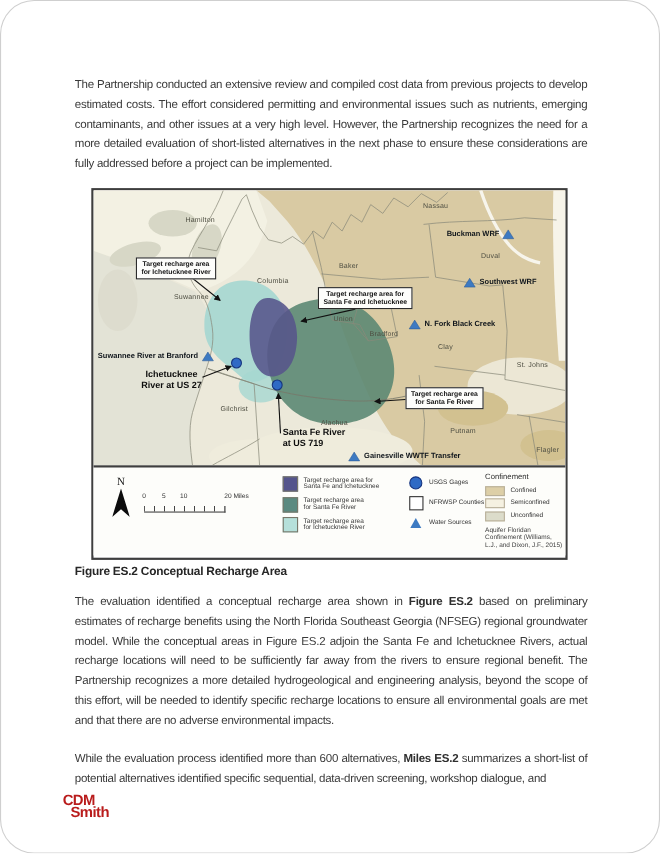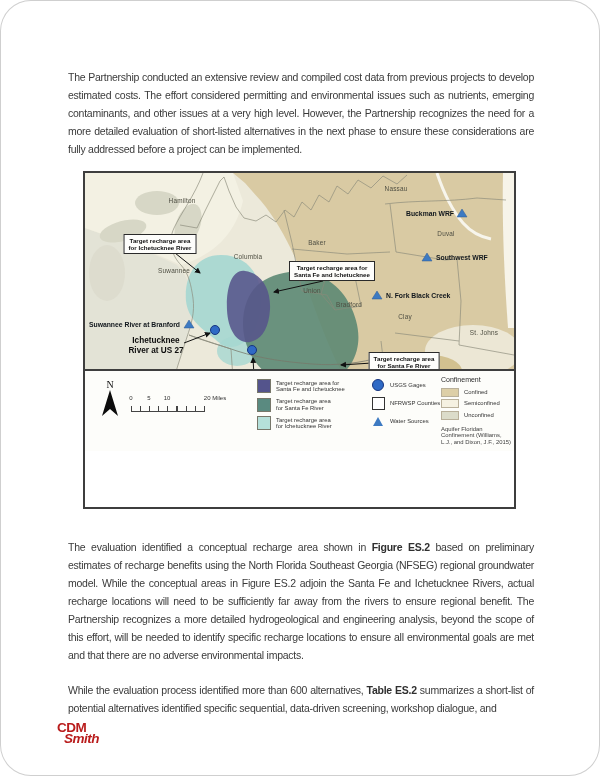--- a/index.html
+++ b/index.html
@@ -9,21 +9,21 @@
   .body-text{position:absolute;left:68px;width:466px;margin:0;font-size:10.5px;
              letter-spacing:-0.25px;line-height:18px;text-align:justify;color:#3a3a3a;}
   .body-text b{color:#2f2f2f;}
   .caption{position:absolute;left:68px;top:514px;margin:0;font-size:10.8px;font-weight:bold;
            letter-spacing:-0.2px;color:#262626;}
   h1.section{position:absolute;left:66px;top:648px;margin:0;font-size:19px;font-weight:400;
              letter-spacing:-0.2px;color:#1f5380;}
   
   .figure{position:absolute;left:83px;top:171px;width:433px;height:338px;margin:0;
           border:2px solid #3e3e3e;box-sizing:border-box;background:#fff;}
-  .map-area{position:relative;width:429px;height:196px;overflow:hidden;}
+  .map-area{position:relative;width:429px;height:250px;overflow:hidden;}
   .map-area svg{position:absolute;left:0;top:0;}
   .county{position:absolute;transform:translate(-50%,-50%);font-size:6.4px;color:#4e4e42;
           letter-spacing:.2px;white-space:nowrap;}
   .callout{position:absolute;transform:translate(-50%,-50%);background:#fdfdfb;
            border:1px solid #2a2a2a;padding:2px 4px;font-size:6.2px;font-weight:bold;
            line-height:7px;text-align:center;white-space:pre-line;color:#111;}
   .ws-label{position:absolute;font-size:6.8px;font-weight:bold;color:#10161c;white-space:nowrap;}
   .ws-left{transform:translate(-100%,-50%);}
   .ws-right{transform:translate(0,-50%);}
   .gage-label{position:absolute;font-size:8.2px;font-weight:bold;color:#0d0d0d;
@@ -48,21 +48,21 @@
   .square{width:11px;height:11px;background:#fff;border:1px solid #333;}
   .tri{width:0;height:0;border-left:5.5px solid transparent;border-right:5.5px solid transparent;
        border-bottom:9px solid #3d7ac2;}
   .conf-title{font-size:7px;color:#2d2d2d;margin-bottom:4px;}
   .conf-swatch{width:16px;height:7px;margin-right:5px;border:0.5px solid #b9b09a;flex:0 0 auto;}
   .conf-row{display:flex;align-items:center;margin-bottom:2.5px;}
   .source{margin-top:6px;color:#3e3e3e;white-space:pre-line;}
   
   .logo{position:absolute;left:57px;top:722px;color:#b91c1c;font-weight:bold;
         font-size:13.5px;line-height:11px;letter-spacing:-0.5px;}
-  .logo .l2{display:block;margin-left:7px;font-style:italic;}
+  .logo .l2{display:block;margin-left:7px;}
   .footer-text{position:absolute;right:58px;top:731px;font-size:8px;letter-spacing:.3px;
                color:#8e8e8e;white-space:nowrap;}
   .footer-text .sep{margin:0 5px;color:#aab6c6;}
 </style>
 </head>
 <body>
 
 <div class="page">
 
   <p class="body-text" style="top:68px;">The Partnership conducted an extensive review and compiled cost data from previous projects to develop estimated costs. The effort considered permitting and environmental issues such as nutrients, emerging contaminants, and other issues at a very high level. However, the Partnership recognizes the need for a more detailed evaluation of short-listed alternatives in the next phase to ensure these considerations are fully addressed before a project can be implemented.</p>
@@ -247,24 +247,25 @@
           <span class="conf-swatch" style="background:#dcdcca;"></span>
           <span>Unconfined</span>
         </div>
         <div class="source">Aquifer Floridan
 Confinement (Williams,
 L.J., and Dixon, J.F., 2015)</div>
       </div>
     </div>
   </figure>
 
+  <p class="caption">Figure ES.2 Conceptual Recharge Area</p>
 
   <p class="body-text" style="top:538px;"><span>The evaluation identified a conceptual recharge area shown in </span><b>Figure ES.2</b><span> based on preliminary estimates of recharge benefits using the North Florida Southeast Georgia (NFSEG) regional groundwater model. While the conceptual areas in Figure ES.2 adjoin the Santa Fe and Ichetucknee Rivers, actual recharge locations will need to be sufficiently far away from the rivers to ensure regional benefit. The Partnership recognizes a more detailed hydrogeological and engineering analysis, beyond the scope of this effort, will be needed to identify specific recharge locations to ensure all environmental goals are met and that there are no adverse environmental impacts.</span></p>
 
 
-  <p class="body-text" style="top:681px;"><span>While the evaluation process identified more than 600 alternatives, </span><b>Table ES.2</b><span> summarizes a short-list of potential alternatives identified specific sequential, data-driven screening, workshop dialogue, and</span></p>
+  <p class="body-text" style="top:681px;"><span>While the evaluation process identified more than 600 alternatives, </span><b>Miles ES.2</b><span> summarizes a short-list of potential alternatives identified specific sequential, data-driven screening, workshop dialogue, and</span></p>
 
   <div class="logo">
     <span>CDM</span>
     <span class="l2">Smith</span>
   </div>
 
 </div>
 
 </body></html>

